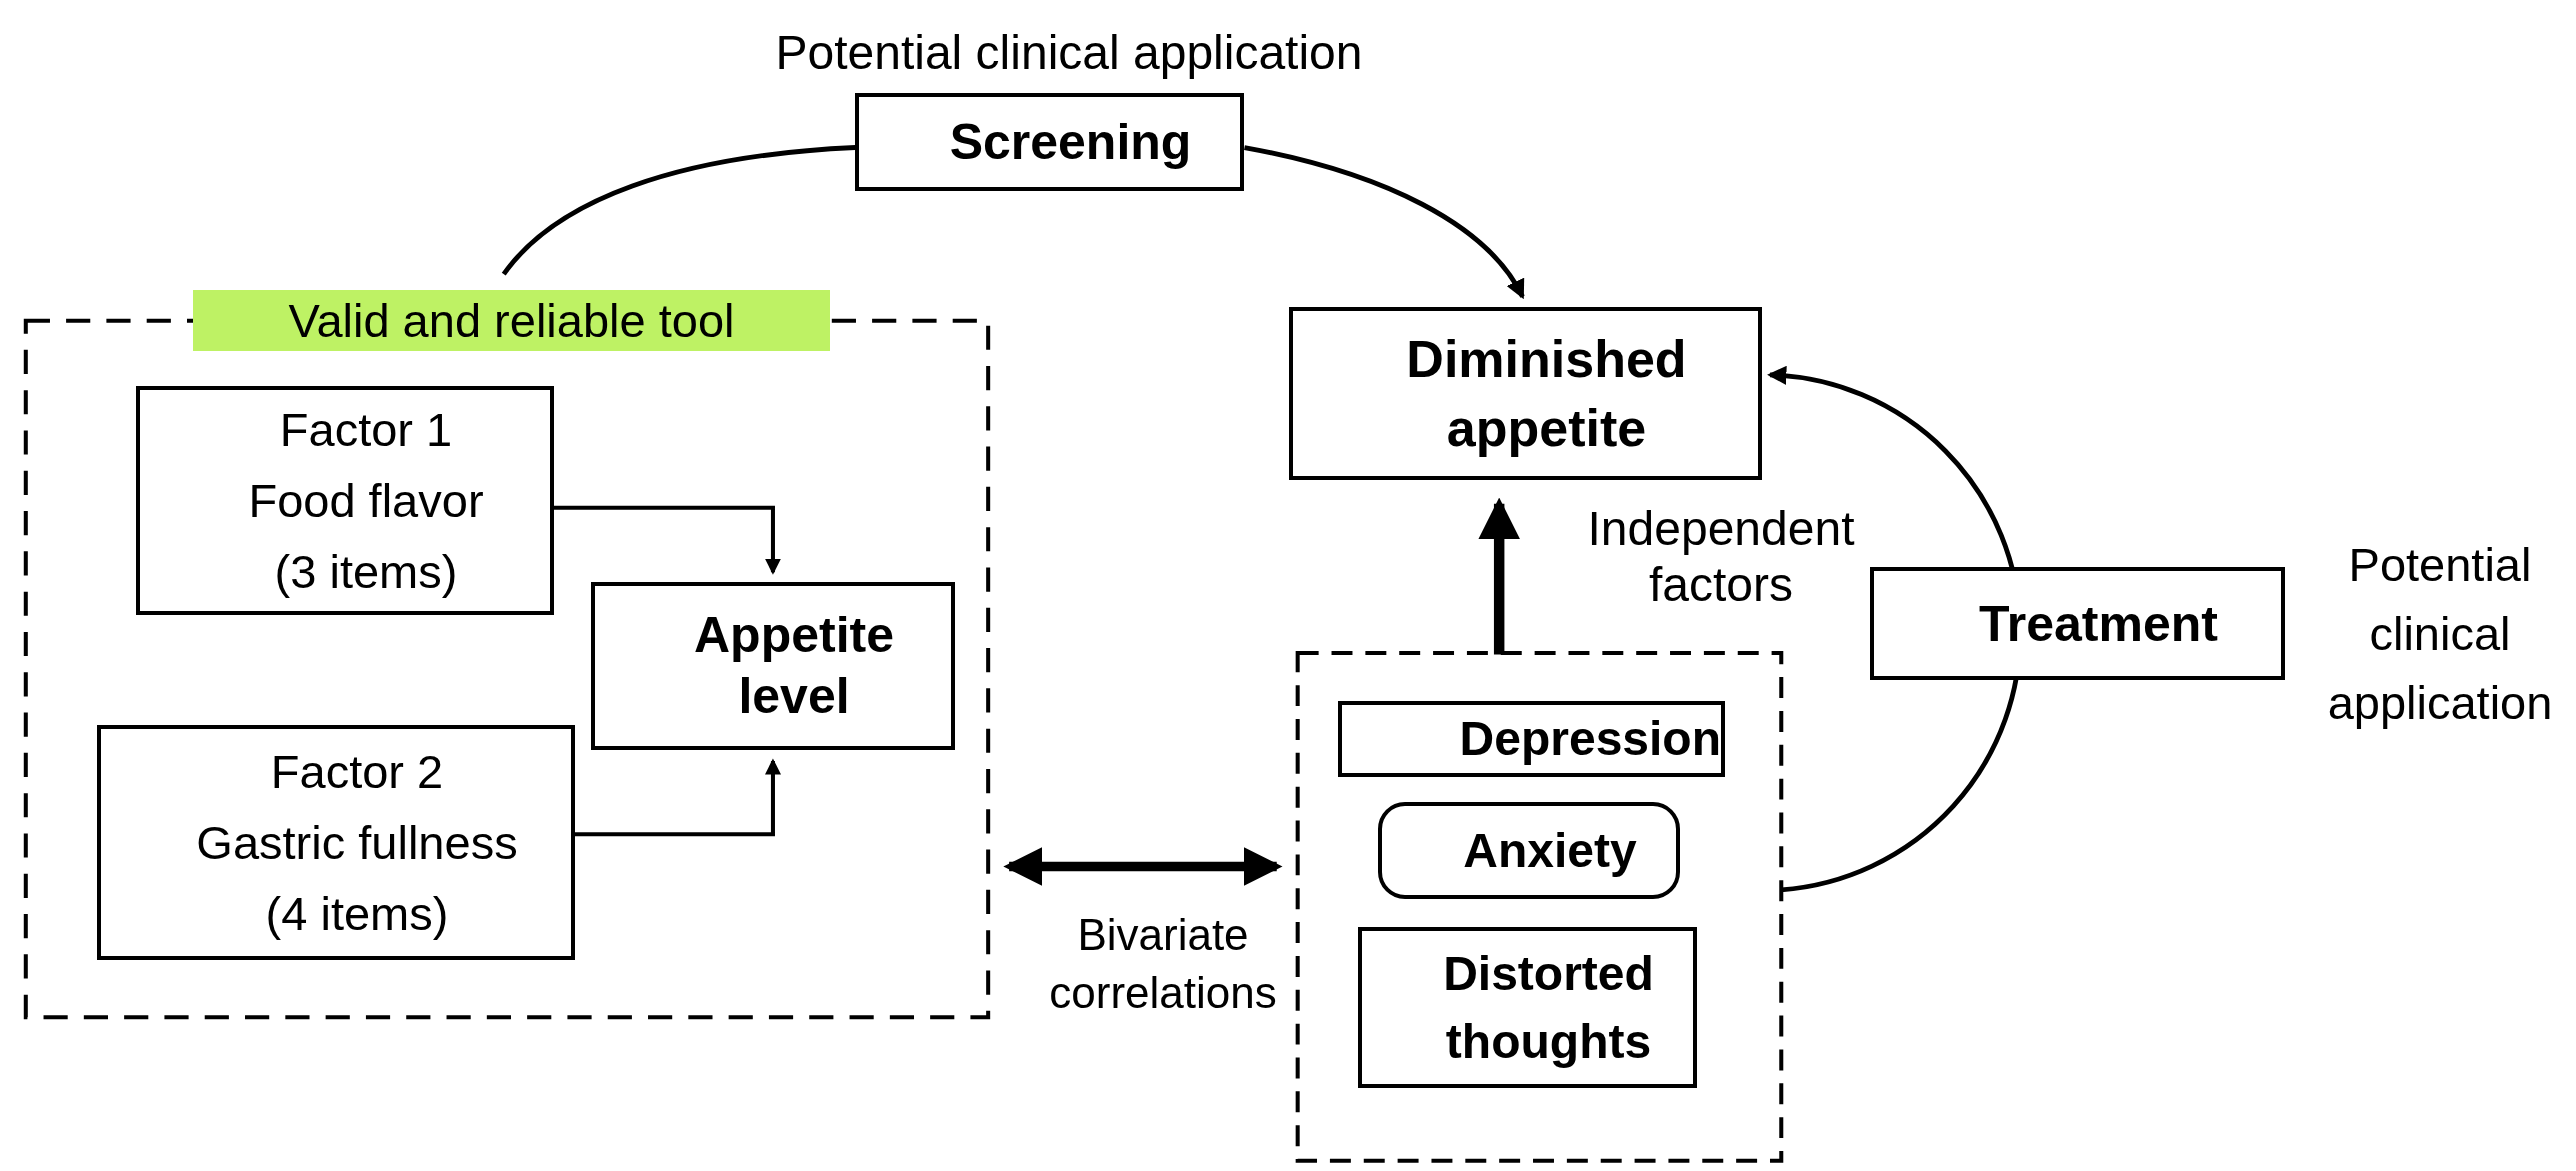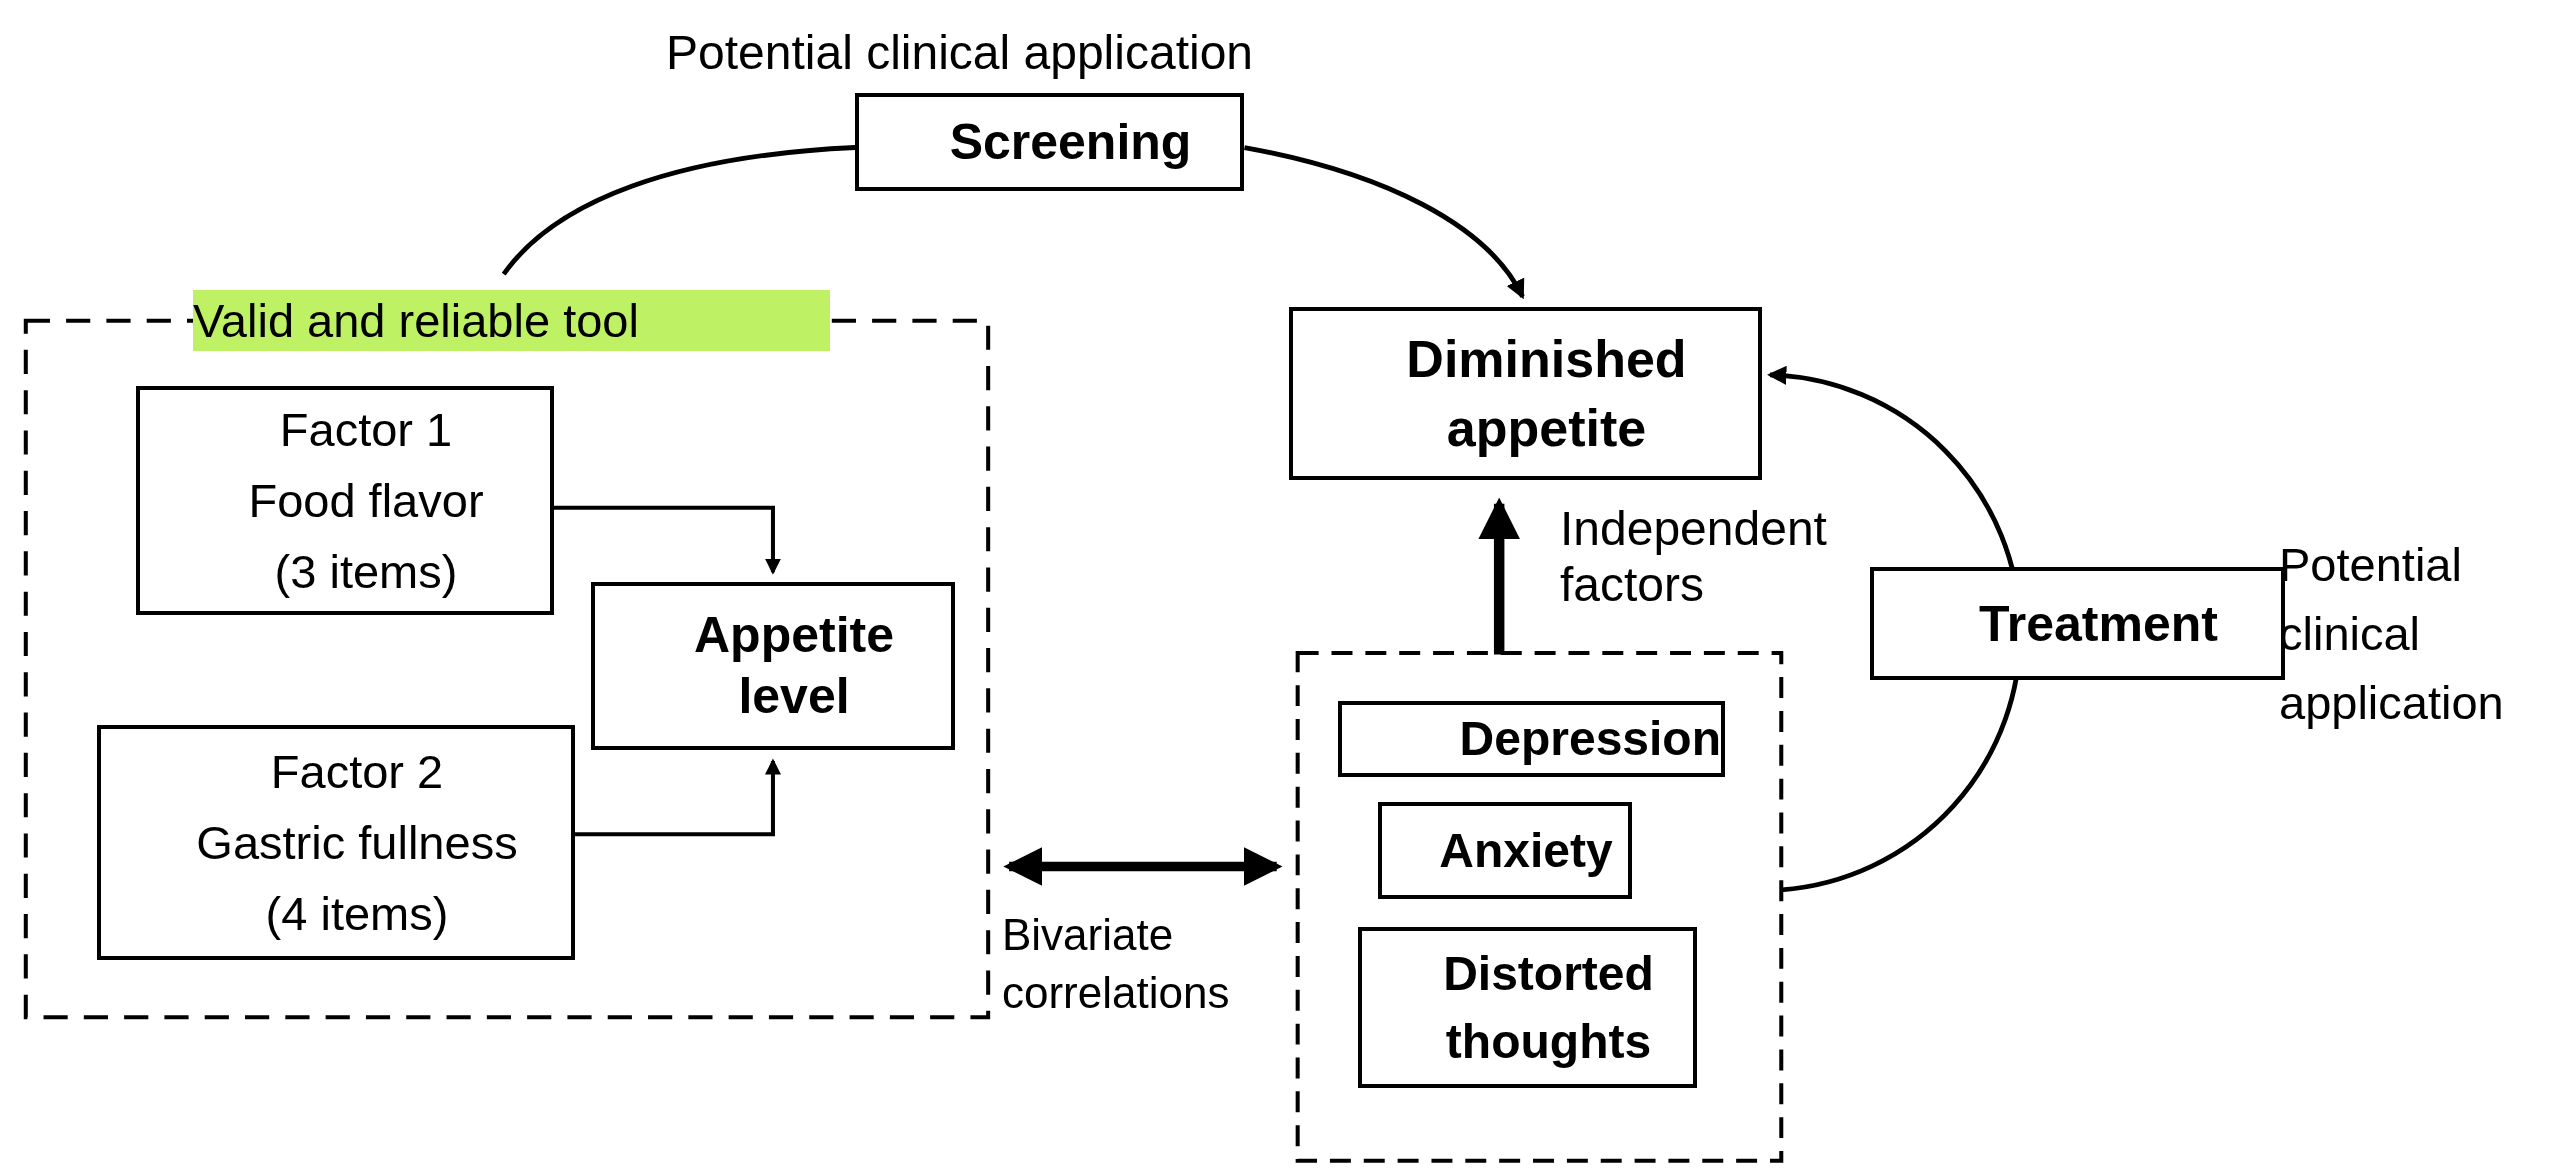--- a/index.html
+++ b/index.html
@@ -4,30 +4,30 @@
 <style>
   html,body{margin:0;padding:0;background:#ffffff;}
   #canvas{position:relative;width:2576px;height:1172px;background:#ffffff;overflow:hidden;
           font-family:"Liberation Sans", sans-serif;color:#000;}
   #wires{position:absolute;left:0;top:0;width:2576px;height:1172px;z-index:1;}
   .box{position:absolute;background:#ffffff;border:4.8px solid #000;box-sizing:border-box;
        display:flex;flex-direction:column;justify-content:center;align-items:center;
        text-align:center;z-index:2;padding-left:42px;}
   .bold{font-weight:700;}
   .box .ln{display:block;}
-  .lbl{position:absolute;z-index:3;line-height:1.2;}
+  .lbl{position:absolute;z-index:3;text-align:center;line-height:1.2;}
   .whitebg{background:#bef264;}
   
   #screening-box{left:855px;top:93px;width:389px;height:98px;font-size:50px;line-height:56px;}
   #factor1-box{left:136px;top:386px;width:418px;height:229px;font-size:47px;line-height:71px;border-width:4px;}
   #factor2-box{left:97px;top:725px;width:478px;height:235px;font-size:47px;line-height:71px;border-width:4px;}
   #appetite-box{left:591px;top:582px;width:364px;height:168px;font-size:50px;line-height:61px;}
   #diminished-box{left:1289px;top:307px;width:473px;height:173px;font-size:52px;line-height:69px;}
   #depression-box{left:1338px;top:701px;width:387px;height:76px;font-size:48px;line-height:52px;border-width:4px;align-items:flex-end;}
-  #anxiety-box{left:1378px;top:802px;width:254px;height:97px;font-size:48px;line-height:52px;border-width:4px;}
+  #anxiety-box{left:1378px;top:802px;width:302px;height:97px;font-size:48px;line-height:52px;border-width:4px;border-radius:27px;}
   #distorted-box{left:1358px;top:927px;width:339px;height:161px;font-size:48px;line-height:68px;border-width:4px;}
   #treatment-box{left:1870px;top:567px;width:415px;height:113px;font-size:50px;line-height:56px;border-width:4px;}
   #top-application-label{left:666px;top:24px;width:806px;font-size:48px;}
   #valid-tool-label{left:193px;top:290px;width:637px;height:61px;font-size:47px;line-height:61px;}
   #bivariate-label{left:1002px;top:906px;width:322px;font-size:44px;line-height:58px;}
   #independent-label{left:1560px;top:501px;width:322px;font-size:48px;line-height:56px;}
   #right-application-label{left:2279px;top:530px;width:322px;font-size:47px;line-height:69px;}
 </style>
 </head>
 <body>

